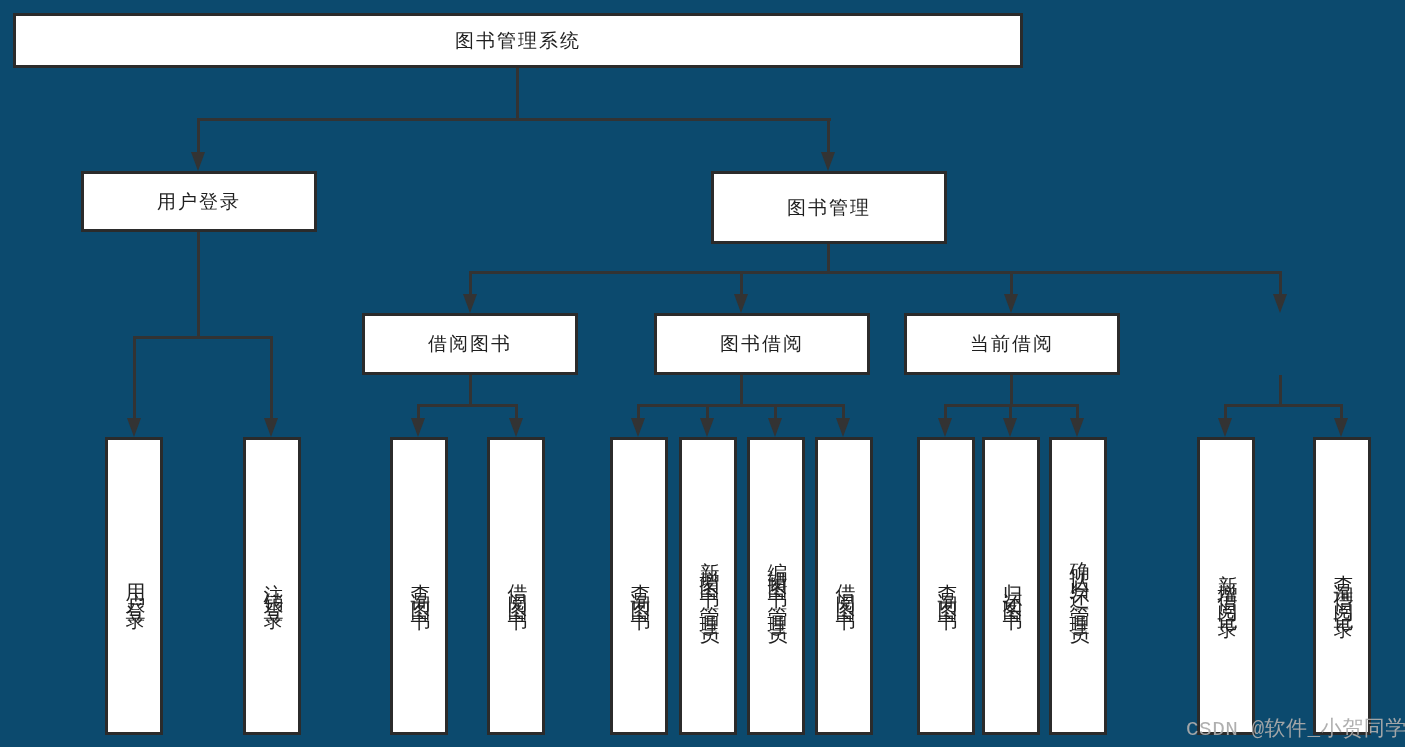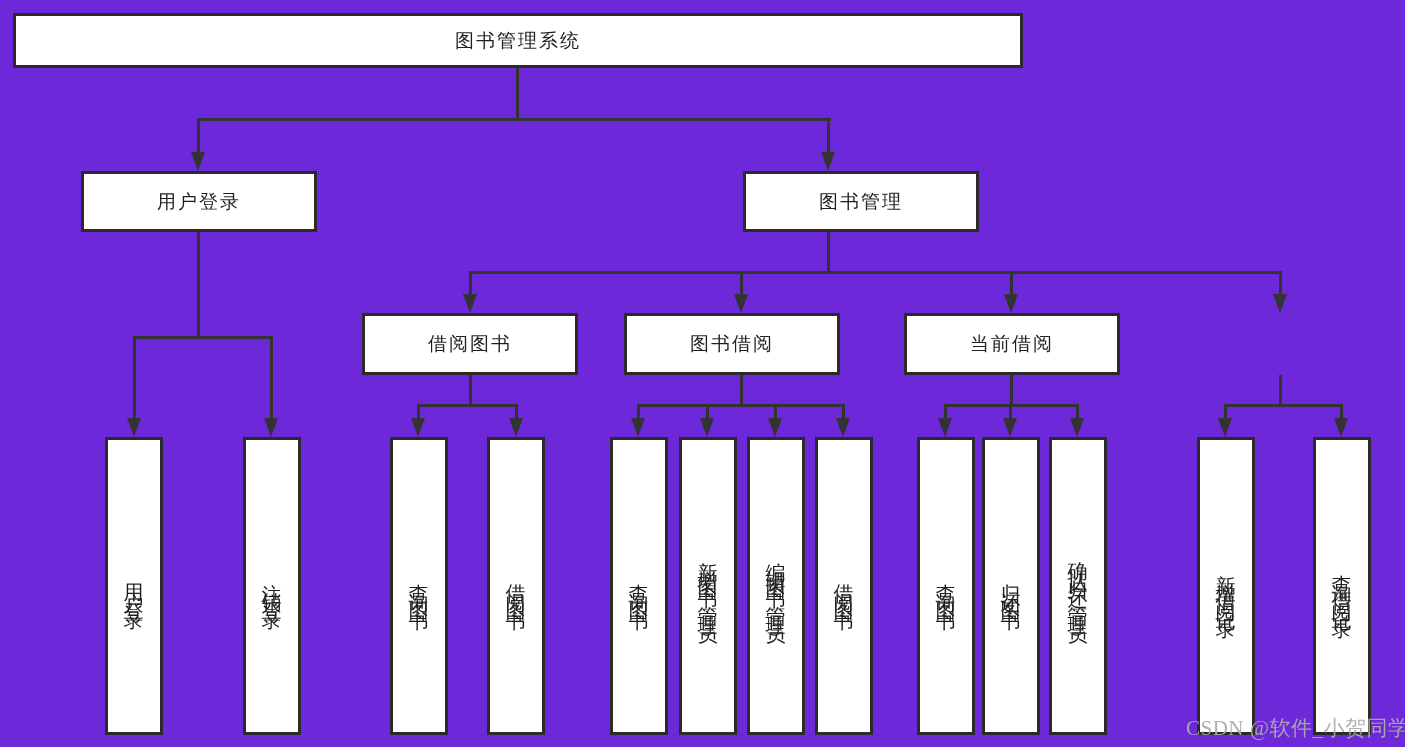--- a/index.html
+++ b/index.html
@@ -1,18 +1,18 @@
 <!DOCTYPE html>
 <html><head>
 <meta charset="utf-8">
 <style>
   html,body { margin:0; padding:0; background:#ffffff; }
   .canvas {
-    position:relative; width:1405px; height:747px; background:#6d28d9;
-    font-family:Liberation Serif, serif; overflow:hidden;
+    position:relative; width:1405px; height:747px; background:#0c4a6e;
+    font-family:Liberation Mono, monospace; overflow:hidden;
   }
   .box {
     position:absolute; background:#ffffff; border:3px solid #2b2b2b;
     box-sizing:border-box; display:flex; align-items:center; justify-content:center;
     color:#1f1f1f; font-size:19px; letter-spacing:2px; z-index:2;
   }
   .vbox {
     position:absolute; background:#ffffff; border:3px solid #2b2b2b;
     box-sizing:border-box; display:flex; align-items:center; justify-content:center;
     color:#1f1f1f; font-size:20px; z-index:2;
@@ -45,21 +45,21 @@
   <div class="vline" style="left:516px; top:68px;  height:52px;"></div>
   <div class="hline" style="left:197px; top:118px; width:634px;"></div>
   <div class="vline" style="left:197px; top:118px; height:37px;"></div>
   <div class="arrow" style="left:191px; top:152px;"></div>
   <div class="vline" style="left:827px; top:118px; height:37px;"></div>
   <div class="arrow" style="left:821px; top:152px;"></div>
 
   <div class="box" style="left:81px; top:171px; width:236px; height:61px;">
     <span>用户登录</span>
   </div>
-  <div class="box" style="left:711px; top:171px; width:236px; height:61px;margin-left:32px;">
+  <div class="box" style="left:711px; top:171px; width:236px; height:73px;">
     <span>图书管理</span>
   </div>
 
   <div class="vline" style="left:197px; top:232px; height:106px;"></div>
   <div class="hline" style="left:133px; top:336px; width:140px;"></div>
   <div class="vline" style="left:133px; top:336px; height:83px;"></div>
   <div class="arrow" style="left:127px; top:418px;"></div>
   <div class="vline" style="left:270px; top:336px; height:83px;"></div>
   <div class="arrow" style="left:264px; top:418px;"></div>
 
@@ -70,21 +70,21 @@
   <div class="vline" style="left:740px;  top:271px; height:24px;"></div>
   <div class="arrow" style="left:734px;  top:294px;"></div>
   <div class="vline" style="left:1010px; top:271px; height:24px;"></div>
   <div class="arrow" style="left:1004px; top:294px;"></div>
   <div class="vline" style="left:1279px; top:271px; height:24px;"></div>
   <div class="arrow" style="left:1273px; top:294px;"></div>
 
   <div class="box" style="left:362px; top:313px; width:216px; height:62px;">
     <span>借阅图书</span>
   </div>
-  <div class="box" style="left:624px; top:313px; width:216px; height:62px;">
+  <div class="box" style="left:654px; top:313px; width:216px; height:62px;">
     <span>图书借阅</span>
   </div>
   <div class="box" style="left:904px; top:313px; width:216px; height:62px;">
     <span>当前借阅</span>
   </div>
 
   <div class="vline" style="left:469px; top:375px; height:32px;"></div>
   <div class="hline" style="left:417px; top:404px; width:101px;"></div>
   <div class="vline" style="left:417px; top:404px; height:15px;"></div>
   <div class="arrow" style="left:411px; top:418px;"></div>

